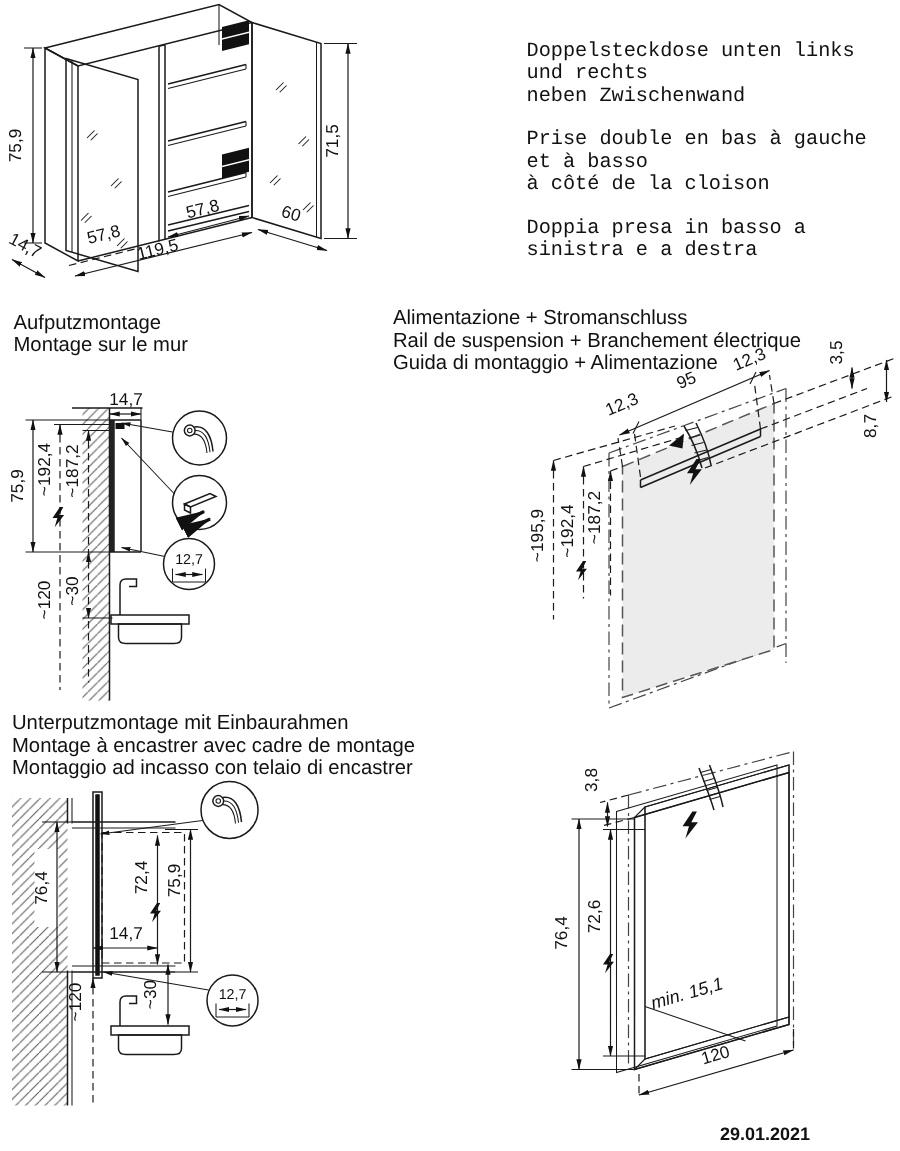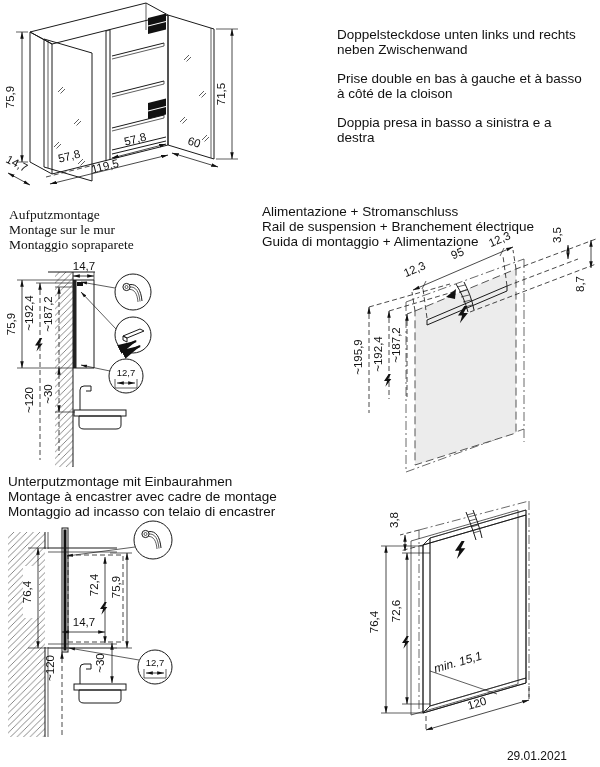--- a/index.html
+++ b/index.html
@@ -2,21 +2,21 @@
 <html><head>
 <meta charset="utf-8">
 <style>
   html,body{margin:0;padding:0;background:#fff;}
   #stage{position:relative;width:600px;height:767px;background:#fff;overflow:hidden;
          font-family:"Liberation Sans", sans-serif;color:#111;}
   #art{position:absolute;left:0;top:0;}
   .txtblock{position:absolute;font-size:13.5px;line-height:15px;color:#111;}
   .txtblock p{margin:0 0 14px 0;}
   .heading div{white-space:nowrap;}
-  #date{position:absolute;left:452px;top:749px;width:115px;text-align:right;font-size:12px;}
+  #date{position:absolute;left:480px;top:749px;width:115px;text-align:left;font-size:12px;font-weight:bold;}
   
   .ln{stroke:#1a1a1a;stroke-width:1;fill:none;}
   .thin{stroke:#1a1a1a;stroke-width:.7;fill:none;}
   .dim{stroke:#1a1a1a;stroke-width:.8;fill:none;}
   .dash{stroke:#1a1a1a;stroke-width:.8;fill:none;stroke-dasharray:5 3;}
   .dashdot{stroke:#444;stroke-width:.8;fill:none;stroke-dasharray:9 3 2 3;}
   .panel{fill:#ececec;stroke:#555;stroke-width:1;stroke-dasharray:8 4;}
   text.d{font-family:"Liberation Sans",sans-serif;font-size:11.5px;fill:#111;}
   text.s{font-family:"Liberation Sans",sans-serif;font-size:9.5px;fill:#111;}
   text.it{font-style:italic;font-size:12px;}
@@ -371,30 +371,29 @@
       <line x1="430" y1="671" x2="497" y2="694" class="thin"></line>
 
       <line x1="426" y1="716" x2="426" y2="732" class="dash"></line>
       <line x1="529" y1="686" x2="529" y2="702" class="dash"></line>
       <line x1="426" y1="730" x2="529" y2="700" class="dim" marker-start="url(#ar)" marker-end="url(#ar)"></line>
       <text class="d" transform="translate(478,707) rotate(-16)" text-anchor="middle">120</text>
     </g>
   </g>
 </svg>
 
-<div class="txtblock" style="left:337px;top:27px;width:245px;">
+<div class="txtblock" style="left:351px;top:27px;width:245px;font-family:Liberation Mono, monospace;">
   <p><span>Doppelsteckdose unten links und rechts</span><br><span>neben Zwischenwand</span></p>
   <p><span>Prise double en bas à gauche et à basso</span><br><span>à côté de la cloison</span></p>
   <p><span>Doppia presa in basso a sinistra e a destra</span><br></p>
 </div>
 
-<div class="txtblock heading" style="left:9px;top:207px;font-family:Liberation Serif, serif;">
+<div class="txtblock heading" style="left:9px;top:207px;">
   <div>Aufputzmontage</div>
   <div>Montage sur le mur</div>
-  <div>Montaggio sopraparete</div>
 </div>
 
 <div class="txtblock heading" style="left:262px;top:204px;">
   <div>Alimentazione + Stromanschluss</div>
   <div>Rail de suspension + Branchement électrique</div>
   <div>Guida di montaggio + Alimentazione</div>
 </div>
 
 <div class="txtblock heading" style="left:8px;top:474px;">
   <div>Unterputzmontage mit Einbaurahmen</div>

